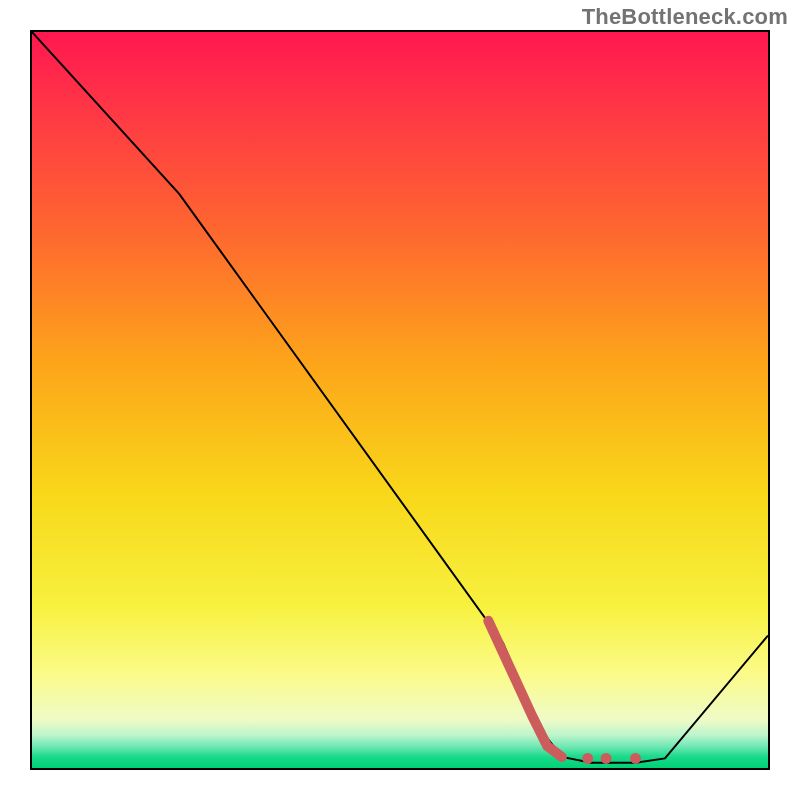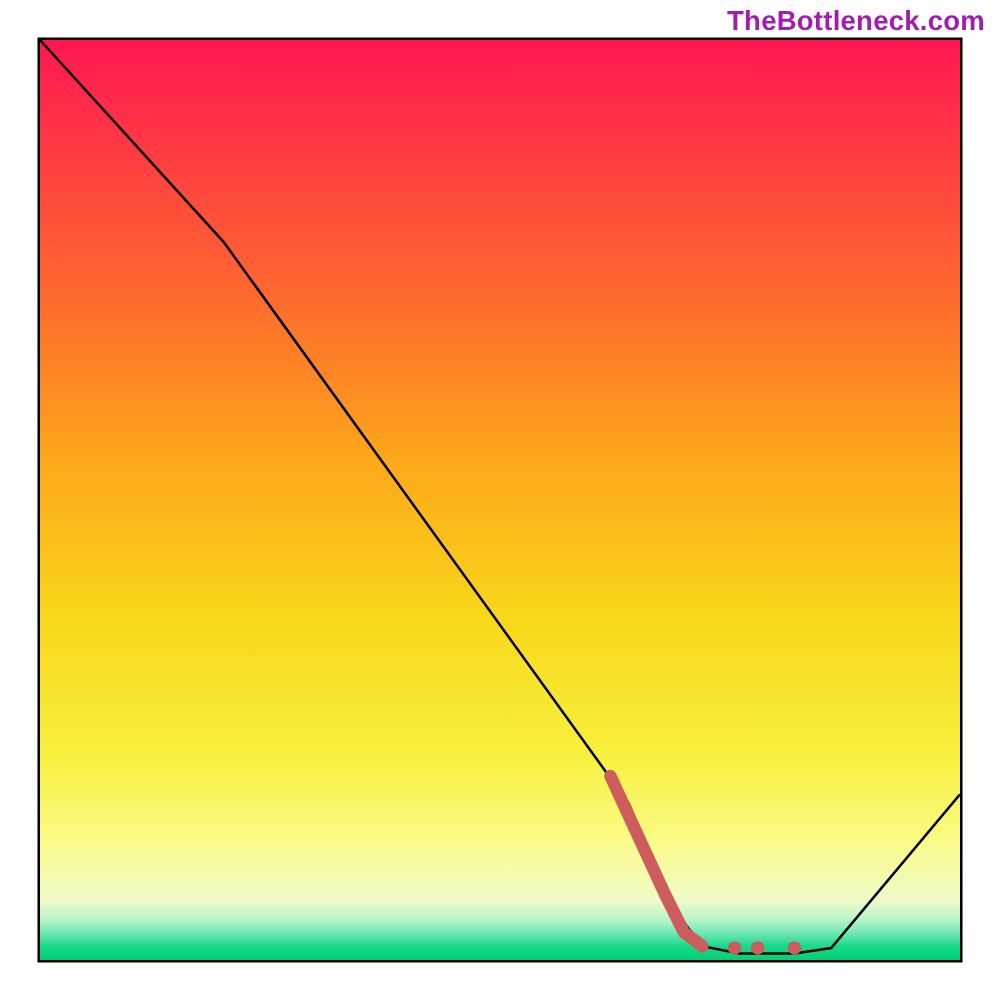--- a/index.html
+++ b/index.html
@@ -10,21 +10,21 @@
     overflow: hidden;
     background: #ffffff;
     font-family: Arial, Helvetica, sans-serif;
   }
   .watermark {
     position: absolute;
     top: 4px;
     right: 12px;
     font-size: 22px;
     font-weight: 600;
-    color: #a21caf;
+    color: #737373;
     letter-spacing: 0.2px;
     z-index: 10;
     margin-left: 36px;
   }
   .chart-frame {
     position: absolute;
     left: 30px;
     top: 30px;
     width: 740px;
     height: 740px;

